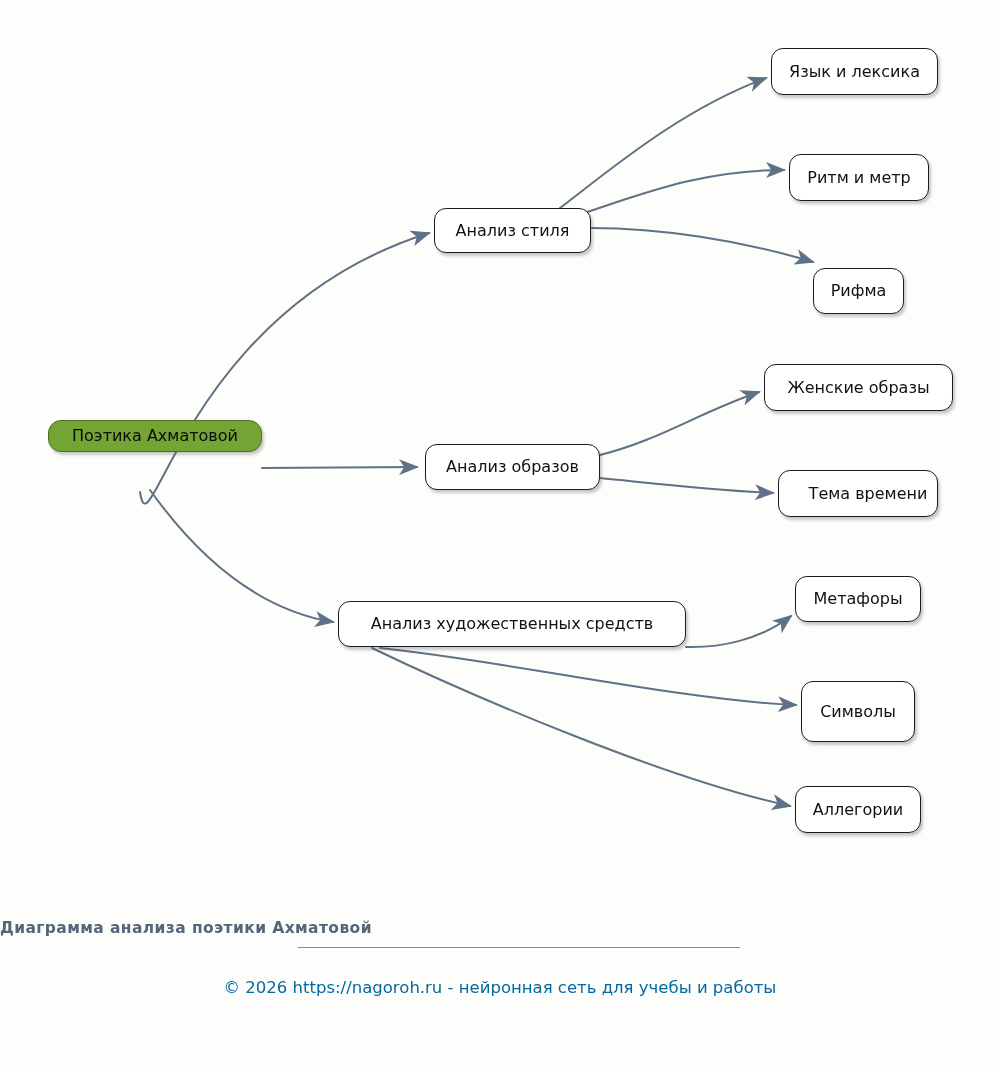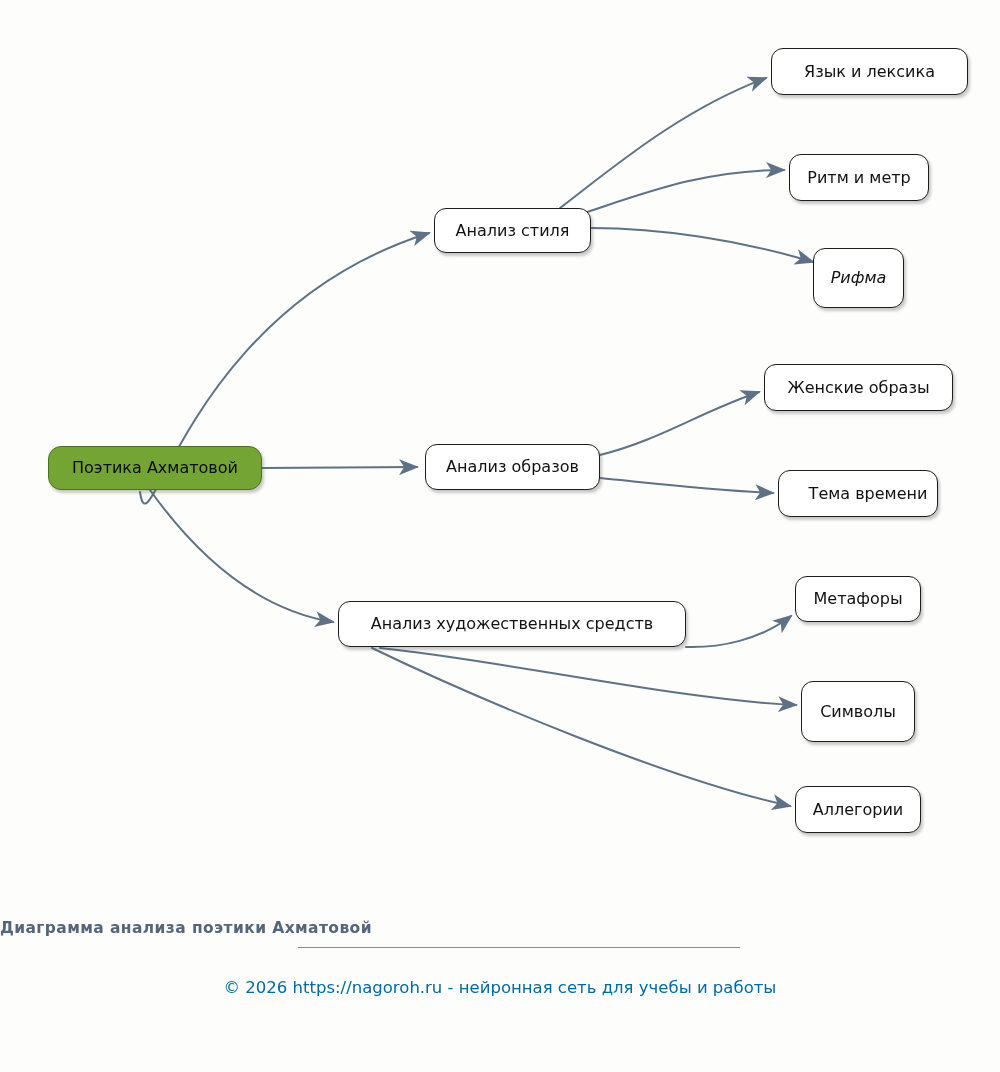--- a/index.html
+++ b/index.html
@@ -90,33 +90,33 @@
         <path d="M 591 228 C 660 228 740 240 813 262" fill="none" stroke="#5f7184" stroke-width="2" stroke-linecap="round" marker-end="url(#arrowhead)"></path>
         <path d="M 600 455 C 660 440 700 412 759 392" fill="none" stroke="#5f7184" stroke-width="2" stroke-linecap="round" marker-end="url(#arrowhead)"></path>
         <path d="M 600 478 C 660 484 710 490 773 493" fill="none" stroke="#5f7184" stroke-width="2" stroke-linecap="round" marker-end="url(#arrowhead)"></path>
         <path d="M 686 647 C 720 648 760 640 791 616" fill="none" stroke="#5f7184" stroke-width="2" stroke-linecap="round" marker-end="url(#arrowhead)"></path>
         <path d="M 380 648 C 500 660 680 700 796 705" fill="none" stroke="#5f7184" stroke-width="2" stroke-linecap="round" marker-end="url(#arrowhead)"></path>
         <path d="M 372 648 C 480 700 670 780 790 806" fill="none" stroke="#5f7184" stroke-width="2" stroke-linecap="round" marker-end="url(#arrowhead)"></path>
       </g>
   </svg>
 
   <div id="nodes-layer">
-      <div class="node root" style="left: 48px; top: 446px; width: 214px; height: 44px;">
+      <div class="node root" style="left: 48px; top: 420px; width: 214px; height: 32px;">
         <span>Поэтика Ахматовой</span>
       </div>
       <div class="node" style="left: 434px; top: 208px; width: 157px; height: 45px;">
         <span>Анализ стиля</span>
       </div>
-      <div class="node" style="left: 771px; top: 48px; width: 197px; height: 47px;">
+      <div class="node" style="left: 771px; top: 48px; width: 167px; height: 47px;">
         <span>Язык и лексика</span>
       </div>
       <div class="node" style="left: 789px; top: 154px; width: 140px; height: 47px;">
         <span>Ритм и метр</span>
       </div>
-      <div class="node" style="left: 813px; top: 248px; width: 91px; height: 60px; font-style: italic;">
+      <div class="node" style="left: 813px; top: 268px; width: 91px; height: 46px;">
         <span>Рифма</span>
       </div>
       <div class="node" style="left: 425px; top: 444px; width: 175px; height: 46px;">
         <span>Анализ образов</span>
       </div>
       <div class="node" style="left: 764px; top: 364px; width: 189px; height: 47px;">
         <span>Женские образы</span>
       </div>
       <div class="node" style="left: 778px; top: 470px; width: 160px; height: 47px; padding-left: 20px;">
         <span>Тема времени</span>

